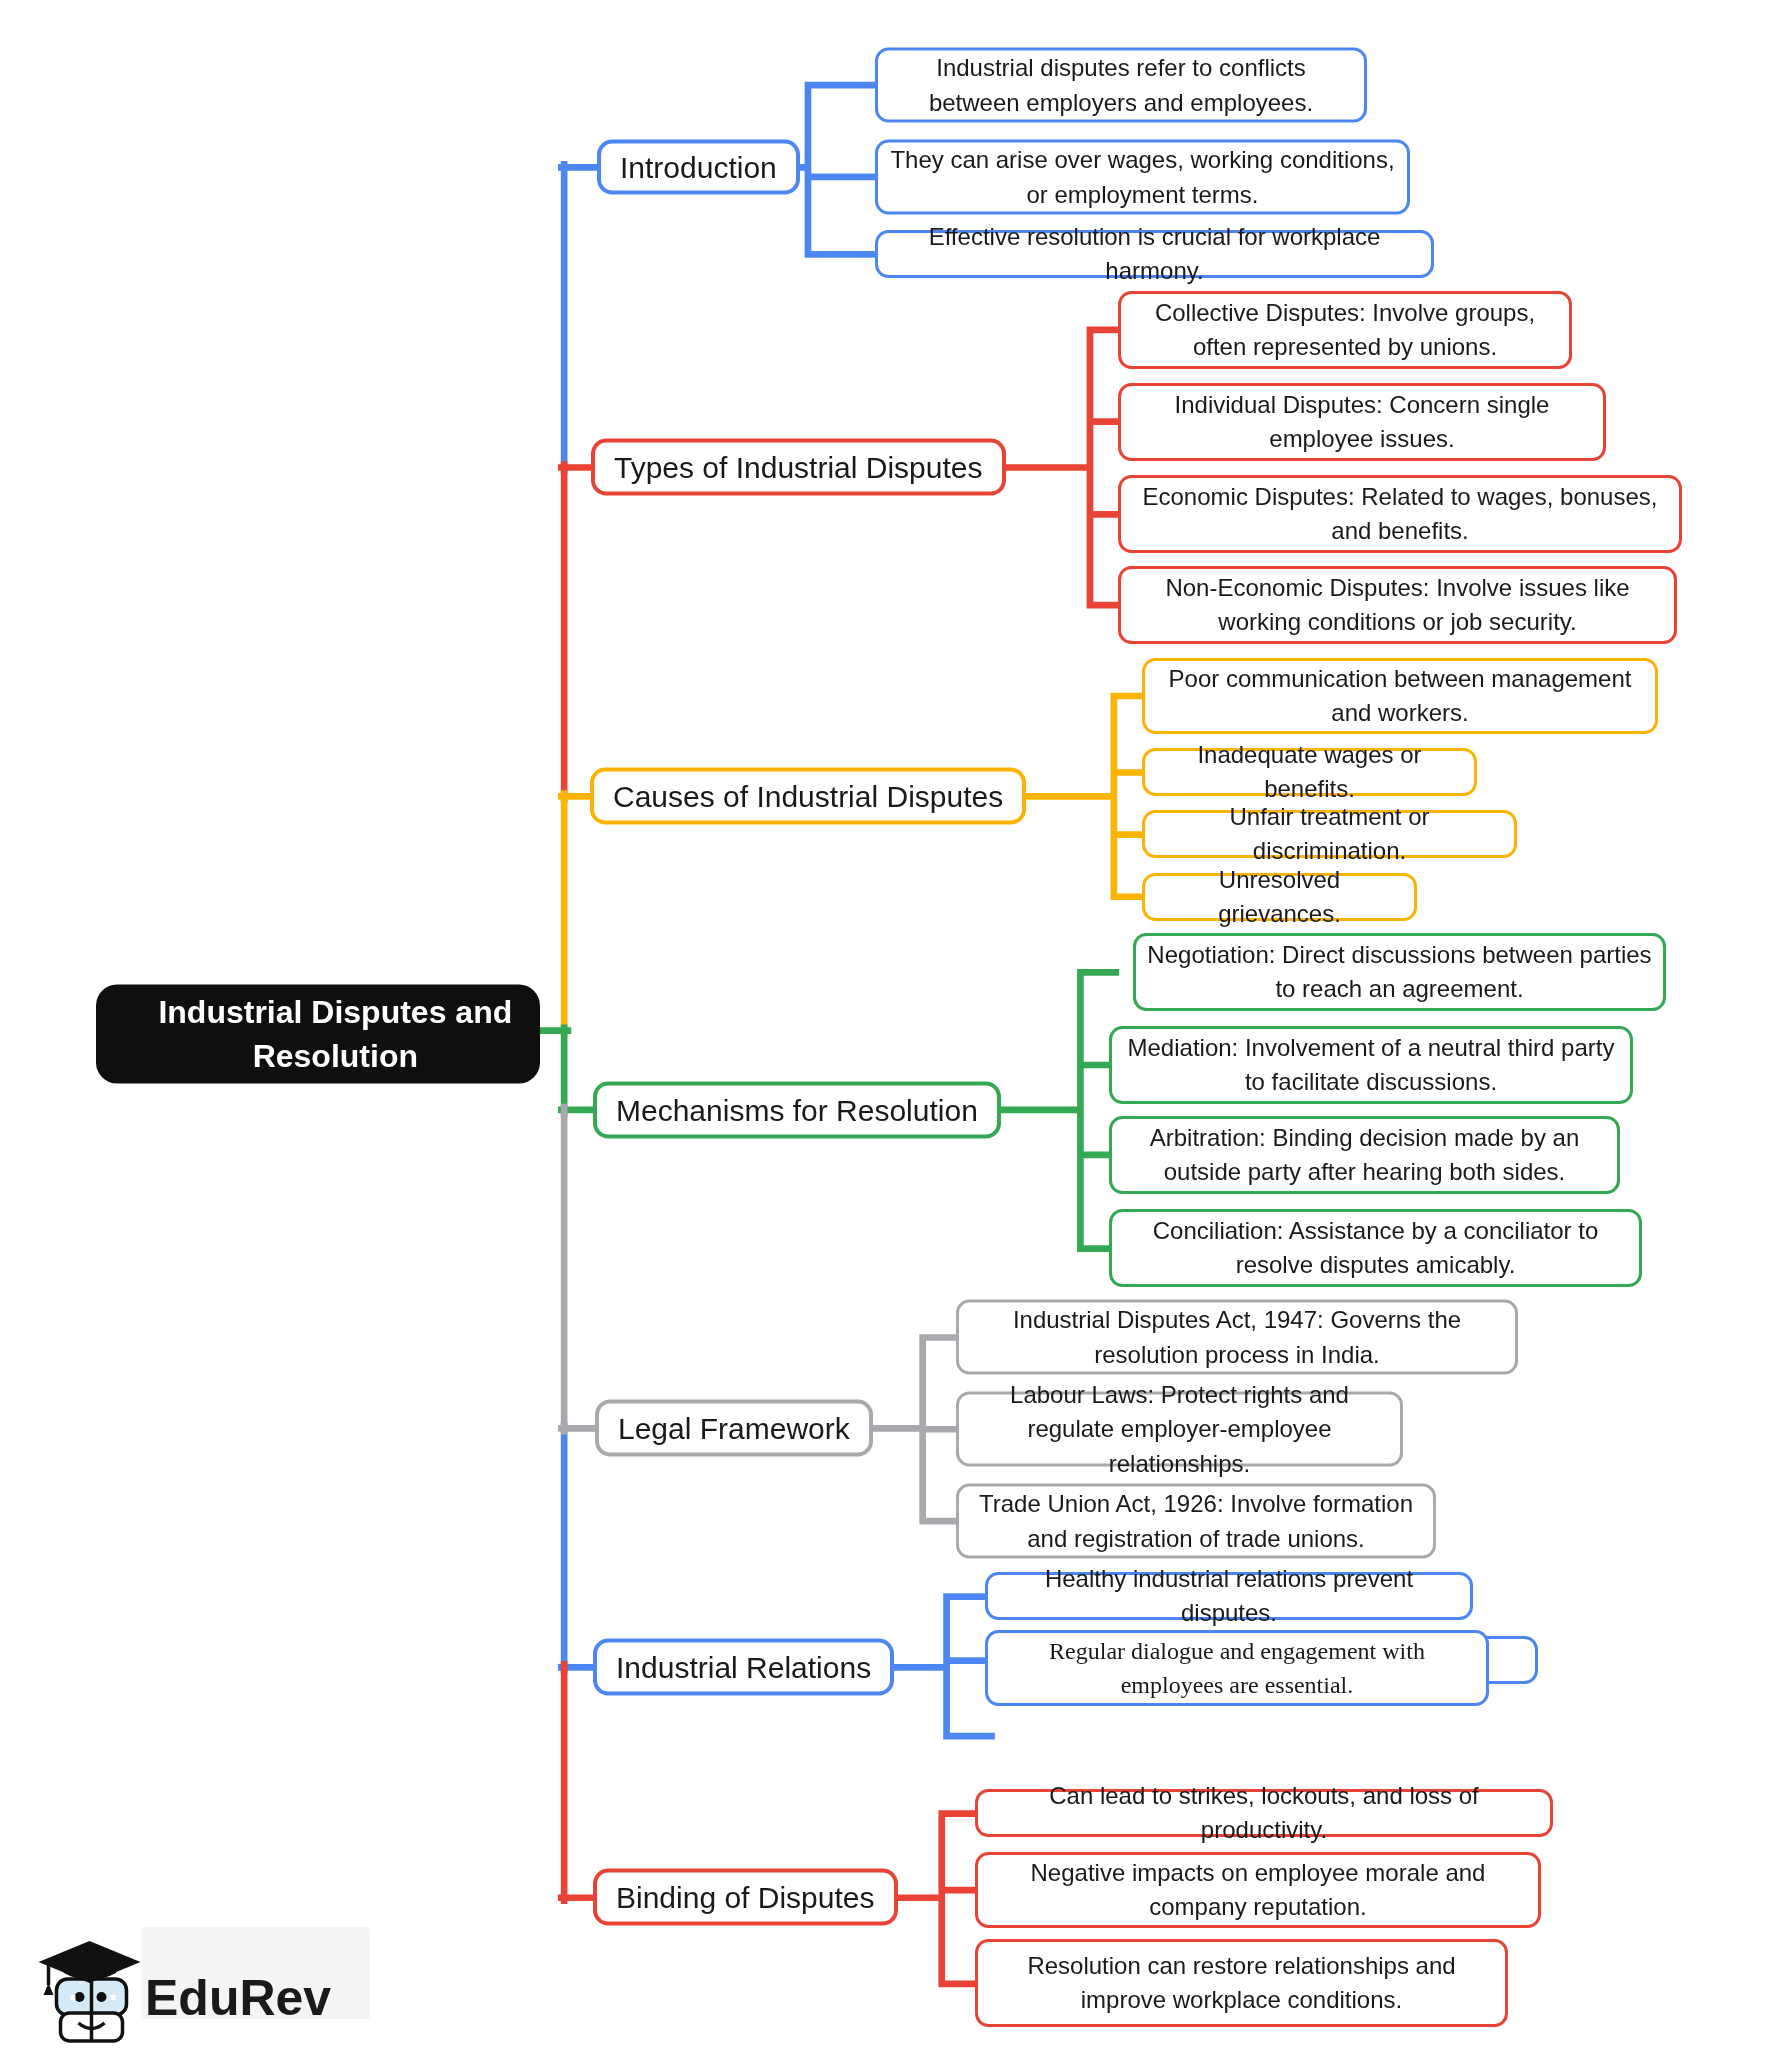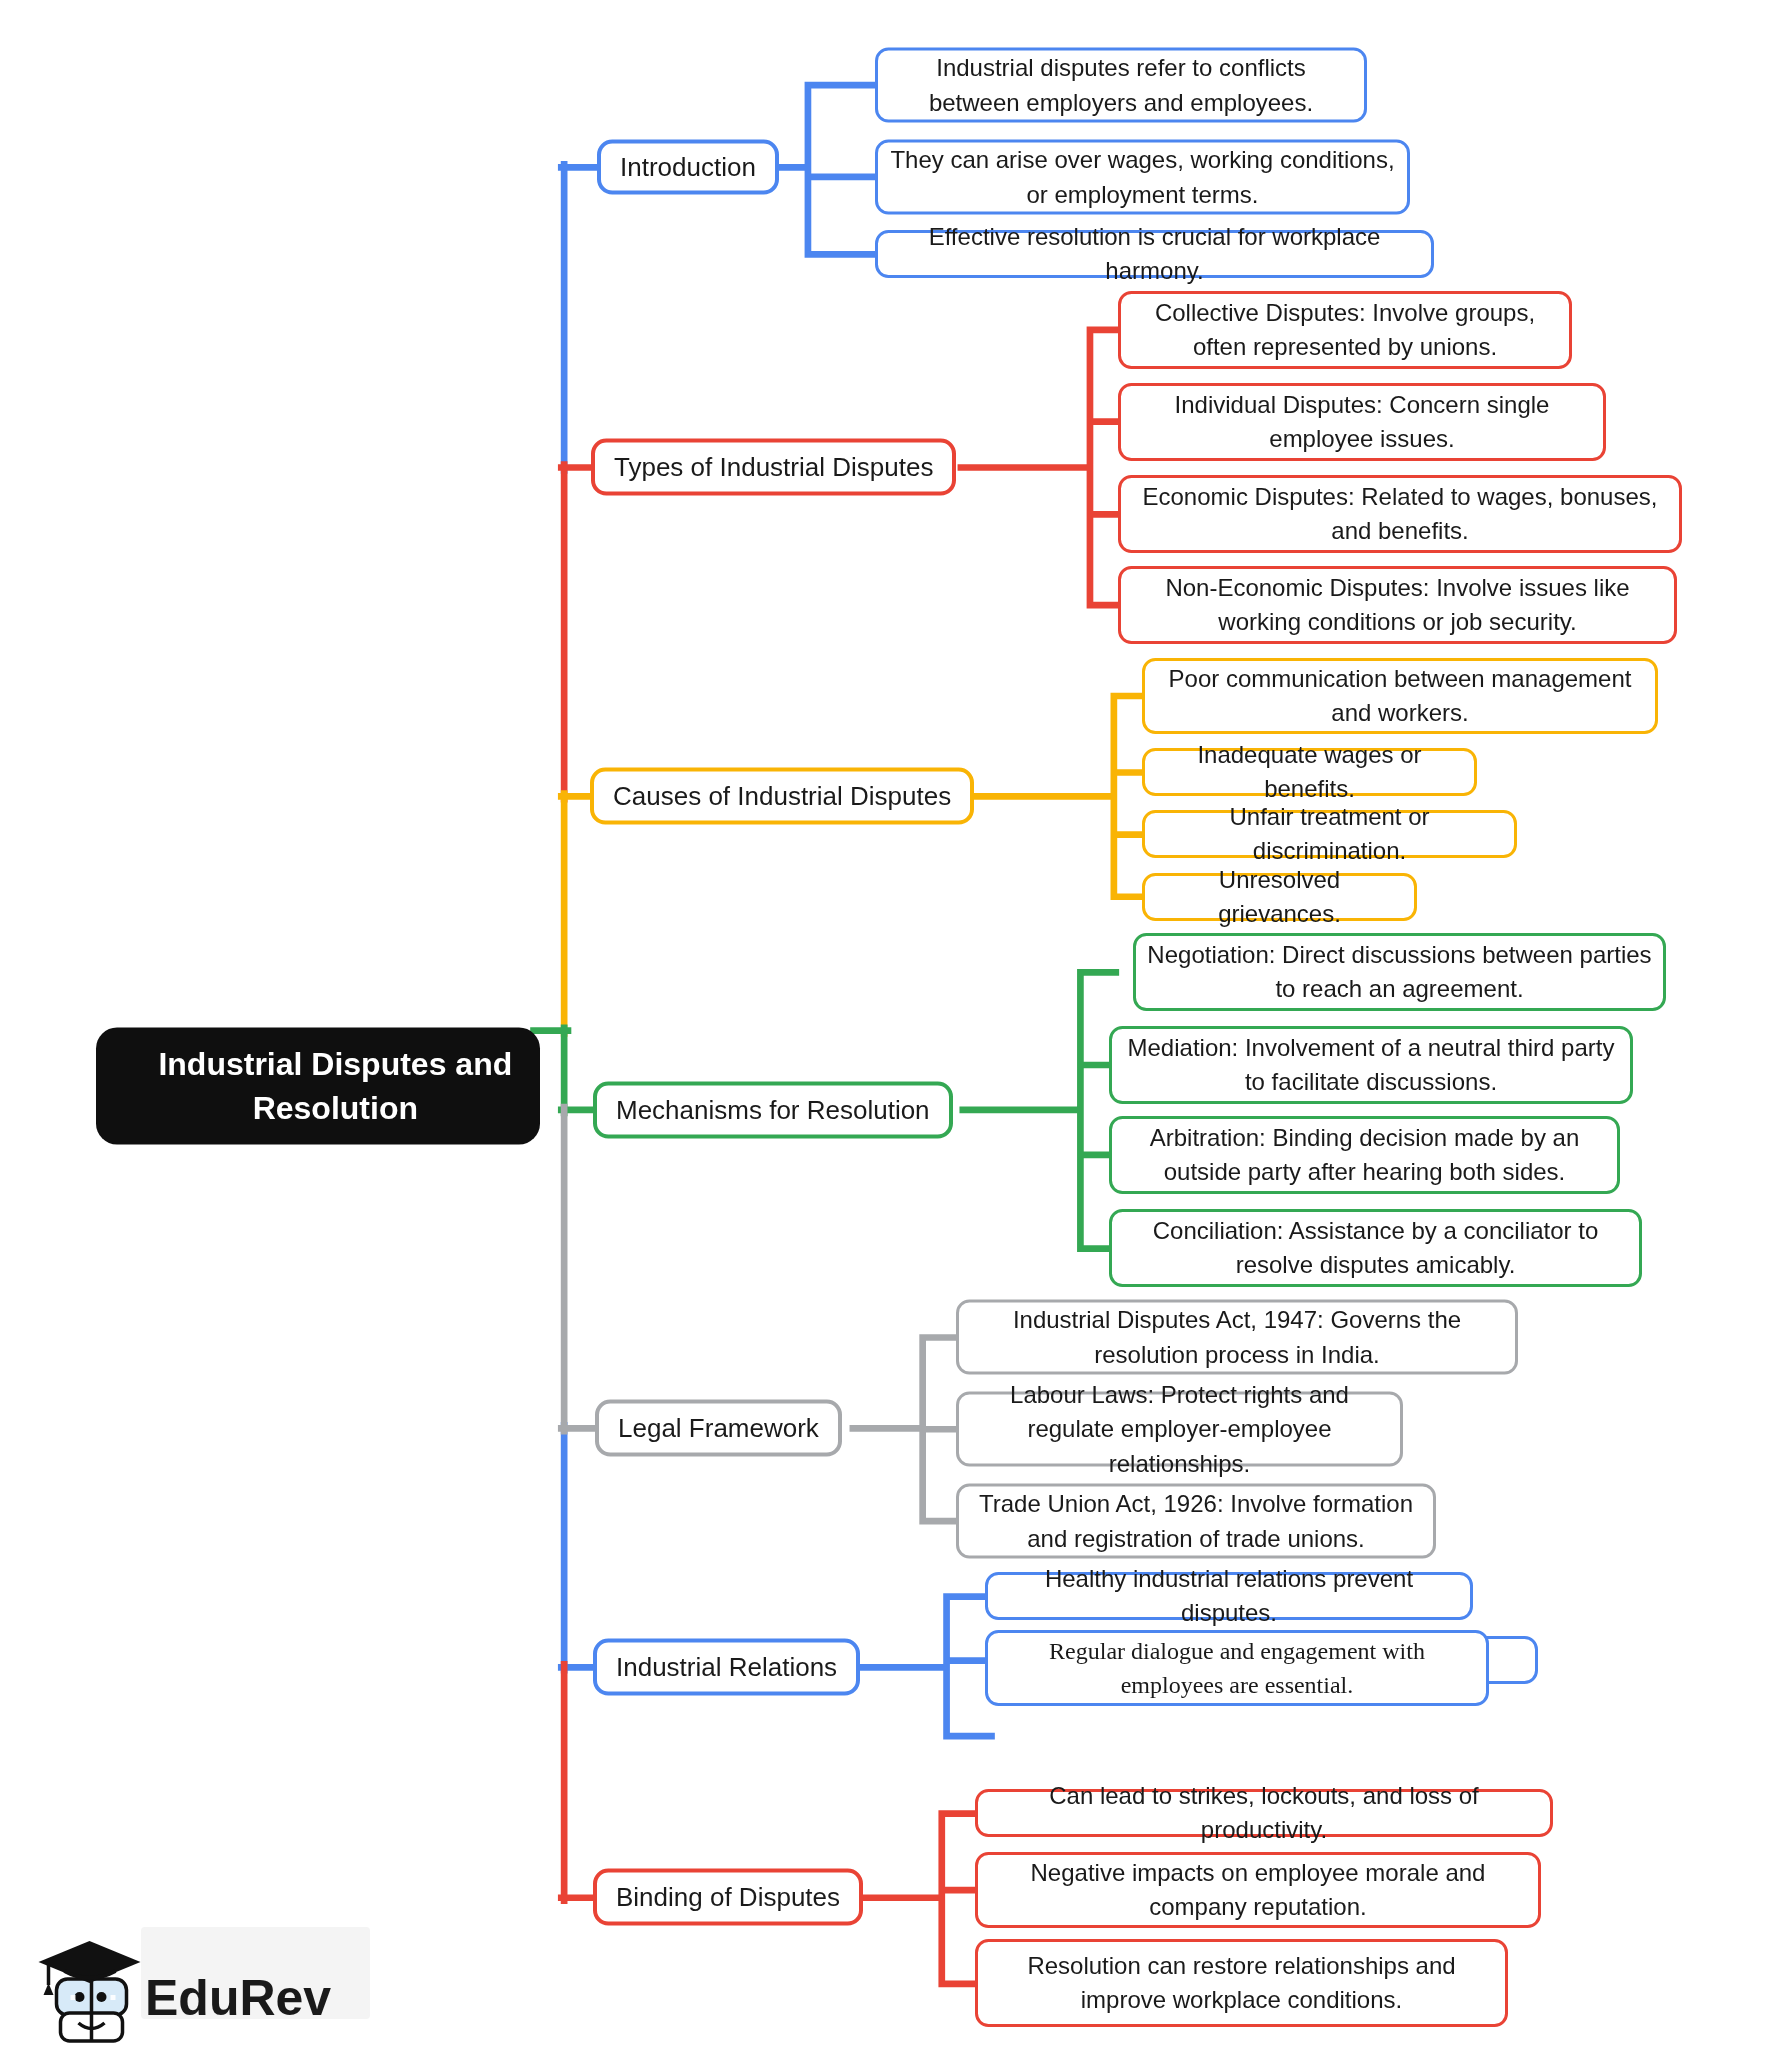--- a/index.html
+++ b/index.html
@@ -21,21 +21,21 @@
     z-index:2;
   }
   .root{
     background:#0f0f0f;color:#fff;
     border-radius:21px;
     font-size:32px;font-weight:bold;line-height:1.35;
     padding:7.6px 13.4px;
   }
   .lbl{
     border:4.8px solid #000;border-radius:15.3px;
-    font-size:26px;line-height:1.2;
+    font-size:30px;line-height:1.2;
     padding:0 19px;height:57px;white-space:nowrap;
   }
   .leaf{
     border:3.8px solid #000;border-radius:13.4px;
     font-size:24px;line-height:1.42;
     padding:1.9px 9.6px;
   }
   .c-blue{border-color:#4C86F0;}
   .c-red{border-color:#E94335;}
   .c-yellow{border-color:#F9B405;}
@@ -72,21 +72,21 @@
     <path fill="none" stroke="#F9B405" stroke-width="7" stroke-linecap="square" d="M590 830 V1081 M587 833 H624
          M985 833 H1165 M1165 728 V938 M1165 728 H1202 M1165 808 H1202 M1165 873 H1202 M1165 938 H1202"></path>
 
     <path fill="none" stroke="#34A853" stroke-width="7" stroke-linecap="square" d="M590 1075 V1164 M558 1078 H594 M587 1161 H627
          M1007 1161 H1130 M1130 1017 V1306 M1130 1017 H1167 M1130 1114 H1167 M1130 1208 H1167 M1130 1306 H1167"></path>
 
     <path fill="none" stroke="#A7A9AC" stroke-width="7" stroke-linecap="square" d="M590 1158 V1497 M587 1494 H629
          M892 1494 H965 M965 1399 V1591 M965 1399 H1007 M965 1495 H1007 M965 1591 H1007"></path>
   </svg>
 
-  <div class="node root" style="left:96px;top:1086px;width:444px;height:117px;padding-left:48px;">Industrial Disputes and Resolution</div>
+  <div class="node root" style="left:96px;top:1034px;width:444px;height:99px;padding-left:48px;">Industrial Disputes and Resolution</div>
 
   <div class="node lbl c-blue" style="left:597px;top:167px;height:55px;">Introduction</div>
   <div class="node leaf c-blue" style="left:875px;top:85px;width:492px;height:75px;">Industrial disputes refer to conflicts between employers and employees.</div>
   <div class="node leaf c-blue" style="left:875px;top:177px;width:535px;height:75px;">They can arise over wages, working conditions, or employment terms.</div>
   <div class="node leaf c-blue" style="left:875px;top:254px;width:559px;height:48px;">Effective resolution is crucial for workplace harmony.</div>
 
   <div class="node lbl c-red" style="left:591px;top:467px;">Types of Industrial Disputes</div>
   <div class="node leaf c-red" style="left:1118px;top:330px;width:454px;height:78px;">Collective Disputes: Involve groups, often represented by unions.</div>
   <div class="node leaf c-red" style="left:1118px;top:422px;width:488px;height:78px;">Individual Disputes: Concern single employee issues.</div>
   <div class="node leaf c-red" style="left:1118px;top:514px;width:564px;height:78px;">Economic Disputes: Related to wages, bonuses, and benefits.</div>

